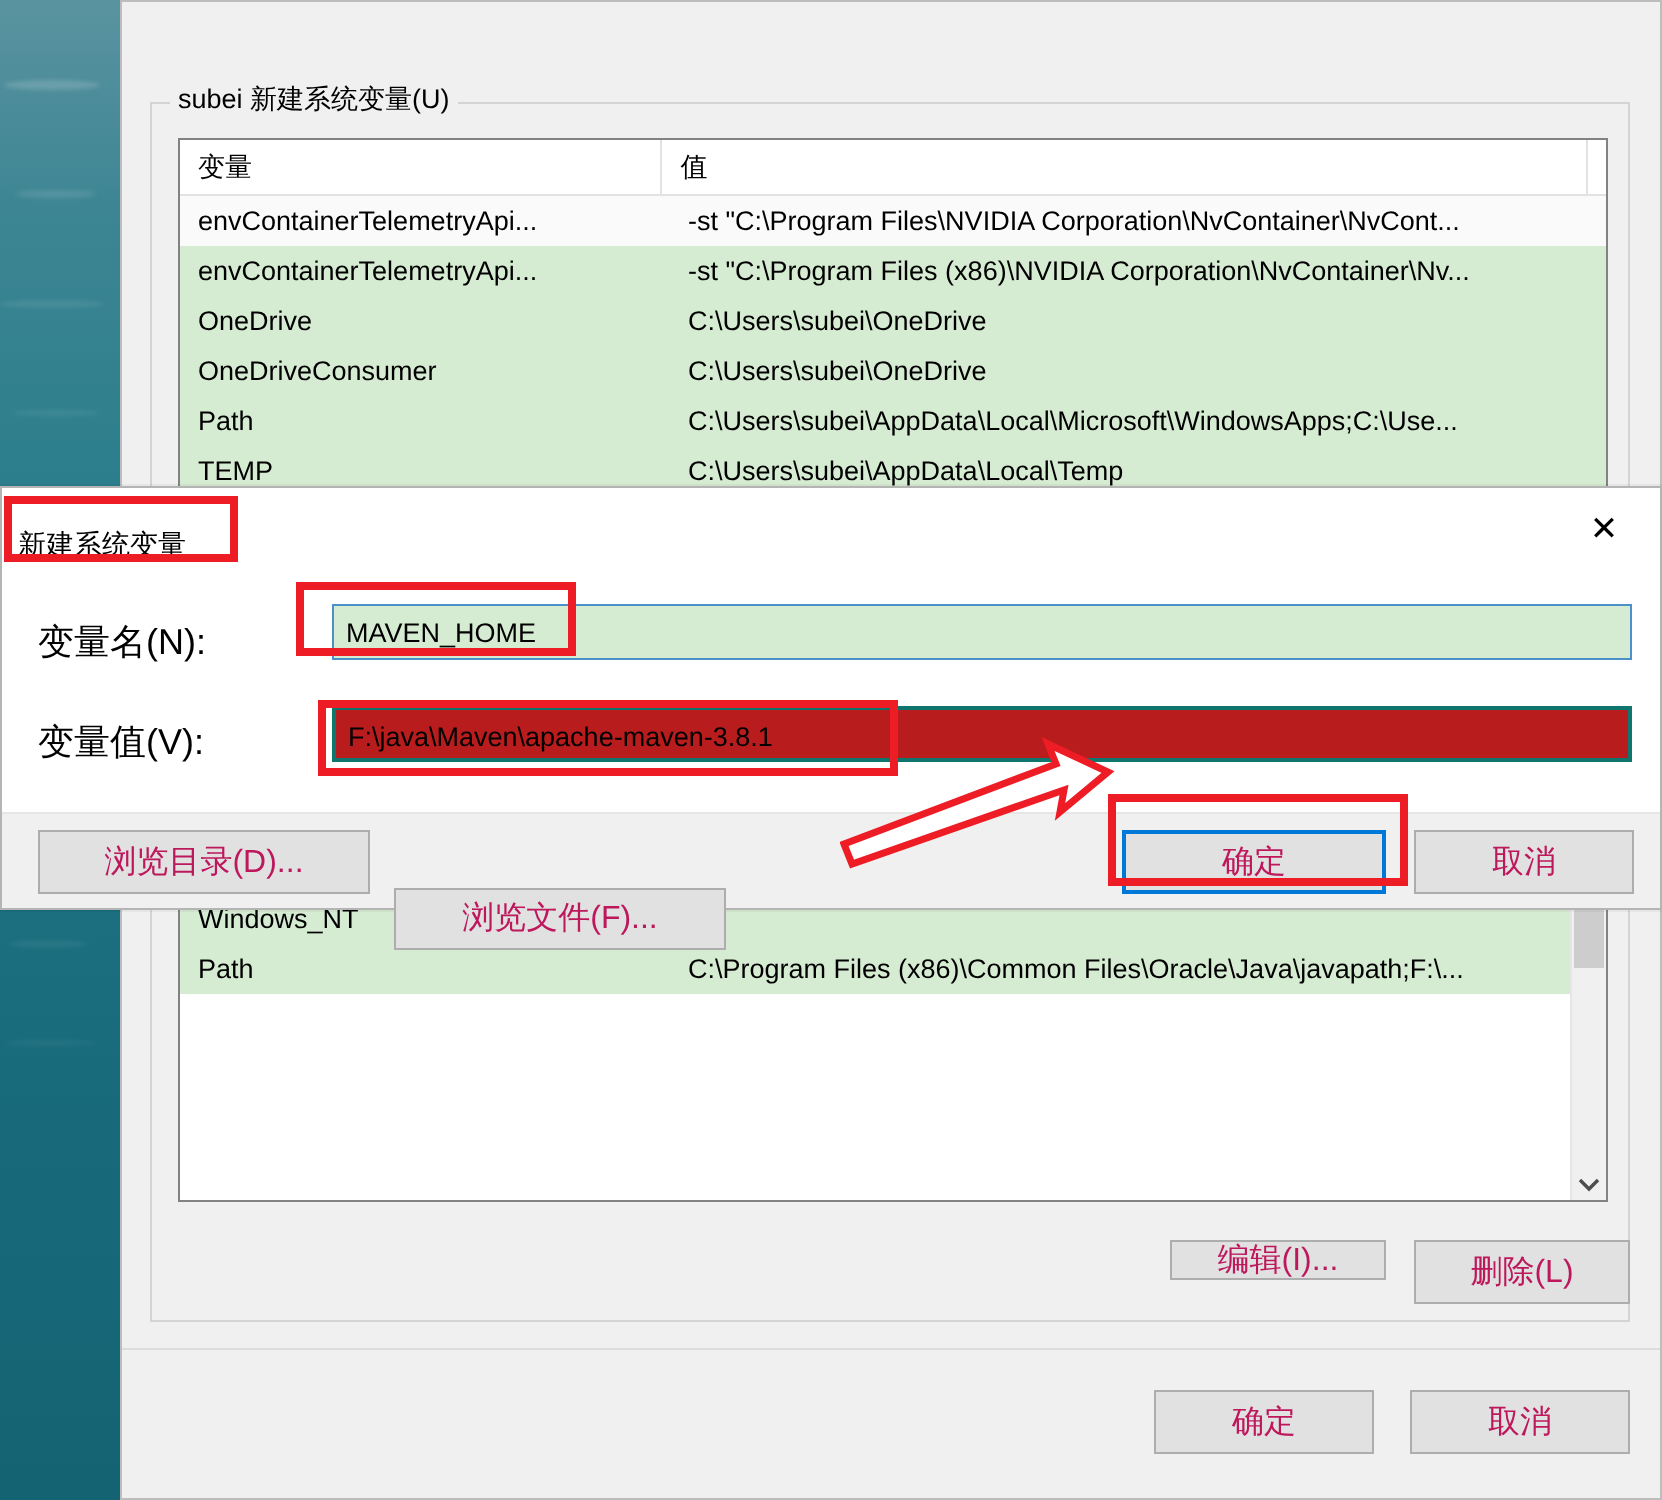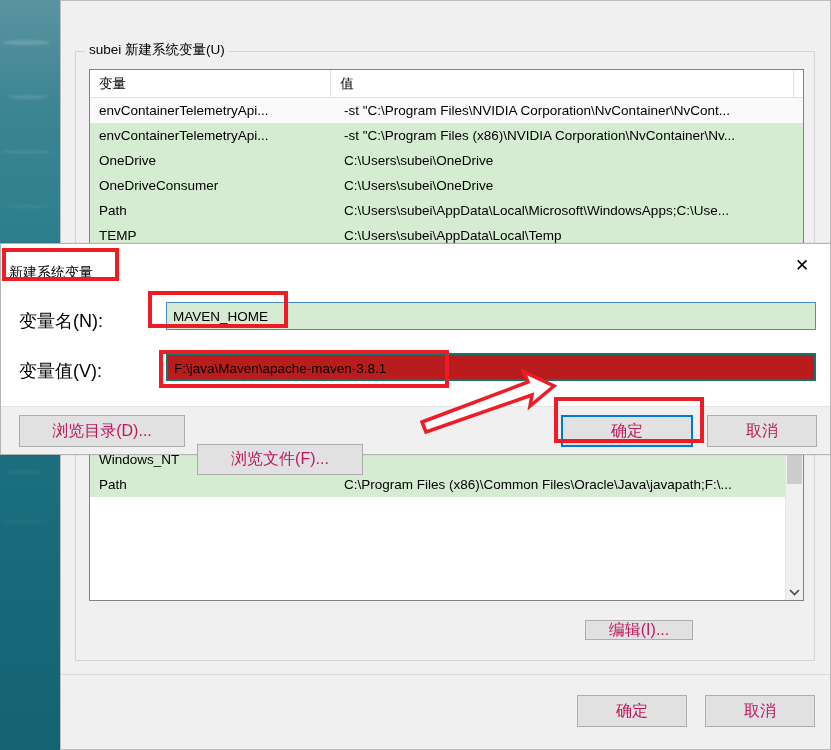--- a/index.html
+++ b/index.html
@@ -218,20 +218,21 @@
       <div class="thumb" style="top:130px;height:32px;"></div>
       <div class="arrow" style="bottom:0;">
         <svg width="11" height="8" viewBox="0 0 11 8">
             <path d="M1 2 L5.5 6.5 L10 2" fill="none" stroke="#4d4d4d" stroke-width="1.7"></path>
           </svg>
       </div>
     </div>
   </div>
 
   <div class="btn" style="left:524px;top:619px;width:108px;height:20px;">编辑(I)...</div>
+  <div class="btn" style="left:646px;top:619px;width:108px;height:32px;">删除(L)</div>
 
   <div class="hsep" style="top:673px;"></div>
 
   <div class="btn" style="left:516px;top:694px;width:110px;height:32px;">确定</div>
   <div class="btn" style="left:644px;top:694px;width:110px;height:32px;">取消</div>
 </div>
 
 <div id="dialog">
   <div class="titlebar">
     <div id="dlg-title">新建系统变量</div>

